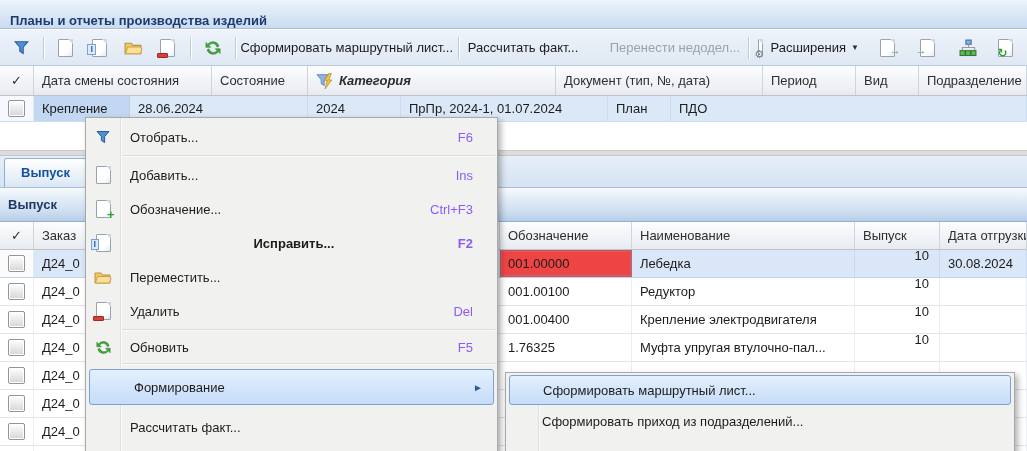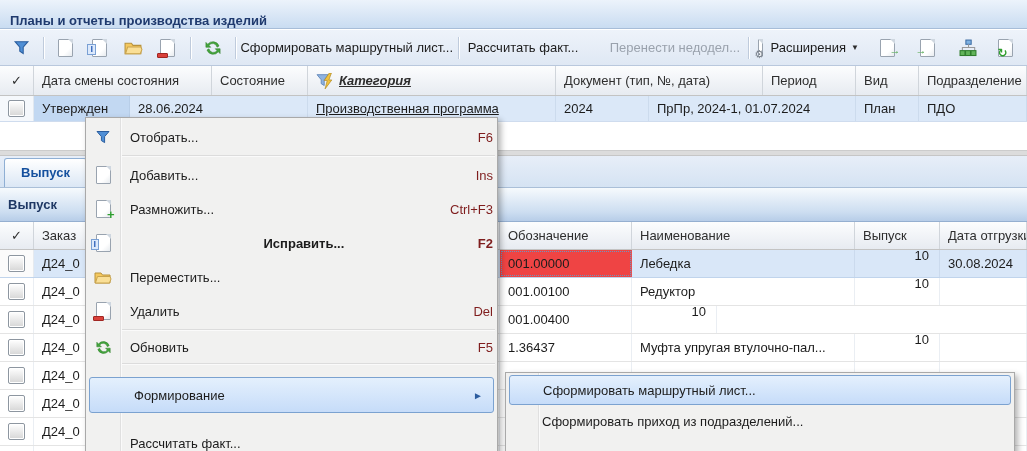--- a/index.html
+++ b/index.html
@@ -33,21 +33,21 @@
   .cell{box-sizing:border-box;padding:0 0 0 8px;display:flex;align-items:center;
     overflow:hidden;white-space:nowrap;border-right:1px solid rgba(140,160,190,.18);}
   .cell.right{justify-content:flex-end;padding:0 10px 16px 0;}
   .cell.center{justify-content:center;padding:0;}
 
   
   .plans-head{top:66px;height:30px;}
   .plans-row{position:absolute;left:0;top:96px;width:1027px;height:26px;background:#dbe8f8;
     border-bottom:1px solid #cfdcee;}
   .plans-empty{position:absolute;left:0;top:122px;width:1027px;height:28px;background:#fff;}
-  .c-check{width:34px;}.c-state{width:96px;}.c-sdate{width:178px;}.c-cat{width:248px;text-decoration:underline;}
+  .c-check{width:34px;}.c-state{width:96px;}.c-sdate{width:178px;}.c-cat{width:248px;}
   .c-period{width:93px;}.c-doc{width:207px;}.c-kind{width:63px;}.c-dept{flex:1;}
   .cell-selstate{background:#c2d8f2;}
   .cat-head{font-weight:bold;font-style:italic;gap:4px;}
 
   
   .splitter{position:absolute;left:0;top:150px;width:1027px;height:6px;background:#dcdcdc;
     border-top:1px solid #cjk;border-top:1px solid #cccccc;border-bottom:1px solid #c6c6c6;box-sizing:border-box;}
 
   
   .tabstrip{position:absolute;left:0;top:156px;width:1027px;height:32px;
@@ -89,24 +89,24 @@
   .b-sync{left:-2px;bottom:-3px;color:#2f9e2f;font-size:12px;}
 
   
   .menu{position:absolute;left:85px;top:117px;width:413px;height:340px;background:#f1f1f0;
     border:1px solid #a9a9a9;box-shadow:3px 3px 6px rgba(0,0,0,.3);z-index:20;
     padding-top:2px;box-sizing:border-box;}
   .menu::before{content:"";position:absolute;left:34px;top:0;bottom:0;width:1px;background:#e0e0e0;box-shadow:1px 0 0 #fafafa;}
   .mi{position:relative;height:34px;display:flex;align-items:center;}
   .mic{width:34px;display:flex;align-items:center;justify-content:center;flex:none;}
   .mlabel{flex:1;padding-left:10px;white-space:nowrap;overflow:hidden;}
-  .mshort{padding-right:4px;color:#7f1d1d;}
+  .mshort{padding-right:24px;color:#8b5cf6;}
   .mi.default .mlabel,.mi.default .mshort{font-weight:bold;text-align:center;}
   .msep{height:1px;background:#dcdcdc;border-bottom:1px solid #fafafa;margin:1px 2px 1px 36px;}
-  .mi.hl{margin:12px 3px;height:36px;border:1px solid #7ba2d0;border-radius:3px;
+  .mi.hl{margin:4px 3px;height:36px;border:1px solid #7ba2d0;border-radius:3px;
     background:linear-gradient(#e4f0fd,#c6dcf9);box-sizing:border-box;}
   .marrow{padding-right:10px;color:#2c5c9e;font-size:10px;}
   .mi.short-row{height:36px;}
   .mi.h30{height:30px;}
 
   
   .submenu{position:absolute;left:505px;top:372px;width:510px;height:85px;background:#f1f1f0;
     border:1px solid #a9a9a9;box-shadow:3px 3px 6px rgba(0,0,0,.3);z-index:30;
     padding-top:2px;box-sizing:border-box;}
   .submenu::before{content:"";position:absolute;left:32px;top:0;bottom:0;width:1px;background:#e0e0e0;box-shadow:1px 0 0 #fafafa;}
@@ -221,23 +221,22 @@
     <div class="hcell c-doc">Документ (тип, №, дата)</div>
     <div class="hcell c-period">Период</div>
     <div class="hcell c-kind">Вид</div>
     <div class="hcell c-dept">Подразделение</div>
   </div>
 
   <div class="plans-row grow">
     <div class="cell c-check center" style="background:#f5f8fc;">
       <span class="cb"></span>
     </div>
-    <div class="cell c-state cell-selstate">Утвержден</div>
+    <div class="cell c-state cell-selstate">Крепление</div>
     <div class="cell c-sdate">28.06.2024</div>
-    <div class="cell c-cat">Производственная программа</div>
     <div class="cell c-period">2024</div>
     <div class="cell c-doc">ПрПр, 2024-1, 01.07.2024</div>
     <div class="cell c-kind">План</div>
     <div class="cell c-dept">ПДО</div>
   </div>
   <div class="plans-empty"></div>
 
   <div class="splitter"></div>
 
   <div class="tabstrip">
@@ -279,30 +278,31 @@
       <div class="cell o-out right">10</div>
       <div class="cell o-ship"></div>
     </div>
 
     <div class="grow orow">
       <div class="cell o-check center">
           <span class="cb"></span>
         </div>
       <div class="cell o-order">Д24_0</div>
       <div class="cell o-desig">001.00400</div>
+      <div class="cell o-name">Крепление электродвигателя</div>
       <div class="cell o-out right">10</div>
       <div class="cell o-ship"></div>
     </div>
 
     <div class="grow orow">
       <div class="cell o-check center">
           <span class="cb"></span>
         </div>
       <div class="cell o-order">Д24_0</div>
-      <div class="cell o-desig">1.36437</div>
+      <div class="cell o-desig">1.76325</div>
       <div class="cell o-name">Муфта упругая втулочно-пал...</div>
       <div class="cell o-out right">10</div>
       <div class="cell o-ship"></div>
     </div>
 
     <div class="grow orow">
       <div class="cell o-check center">
           <span class="cb"></span>
         </div>
       <div class="cell o-order">Д24_0</div>
@@ -361,21 +361,21 @@
         </span>
       <span class="mlabel">Добавить...</span>
       <span class="mshort">Ins</span>
     </div>
     <div class="mi">
       <span class="mic">
           <span class="ic doc">
             <span class="bdg b-plus">+</span>
           </span>
         </span>
-      <span class="mlabel">Размножить...</span>
+      <span class="mlabel">Обозначение...</span>
       <span class="mshort">Ctrl+F3</span>
     </div>
     <div class="mi default">
       <span class="mic">
           <span class="ic doc">
             <span class="bdg b-edit">I</span>
           </span>
         </span>
       <span class="mlabel">Исправить...</span>
       <span class="mshort">F2</span>

